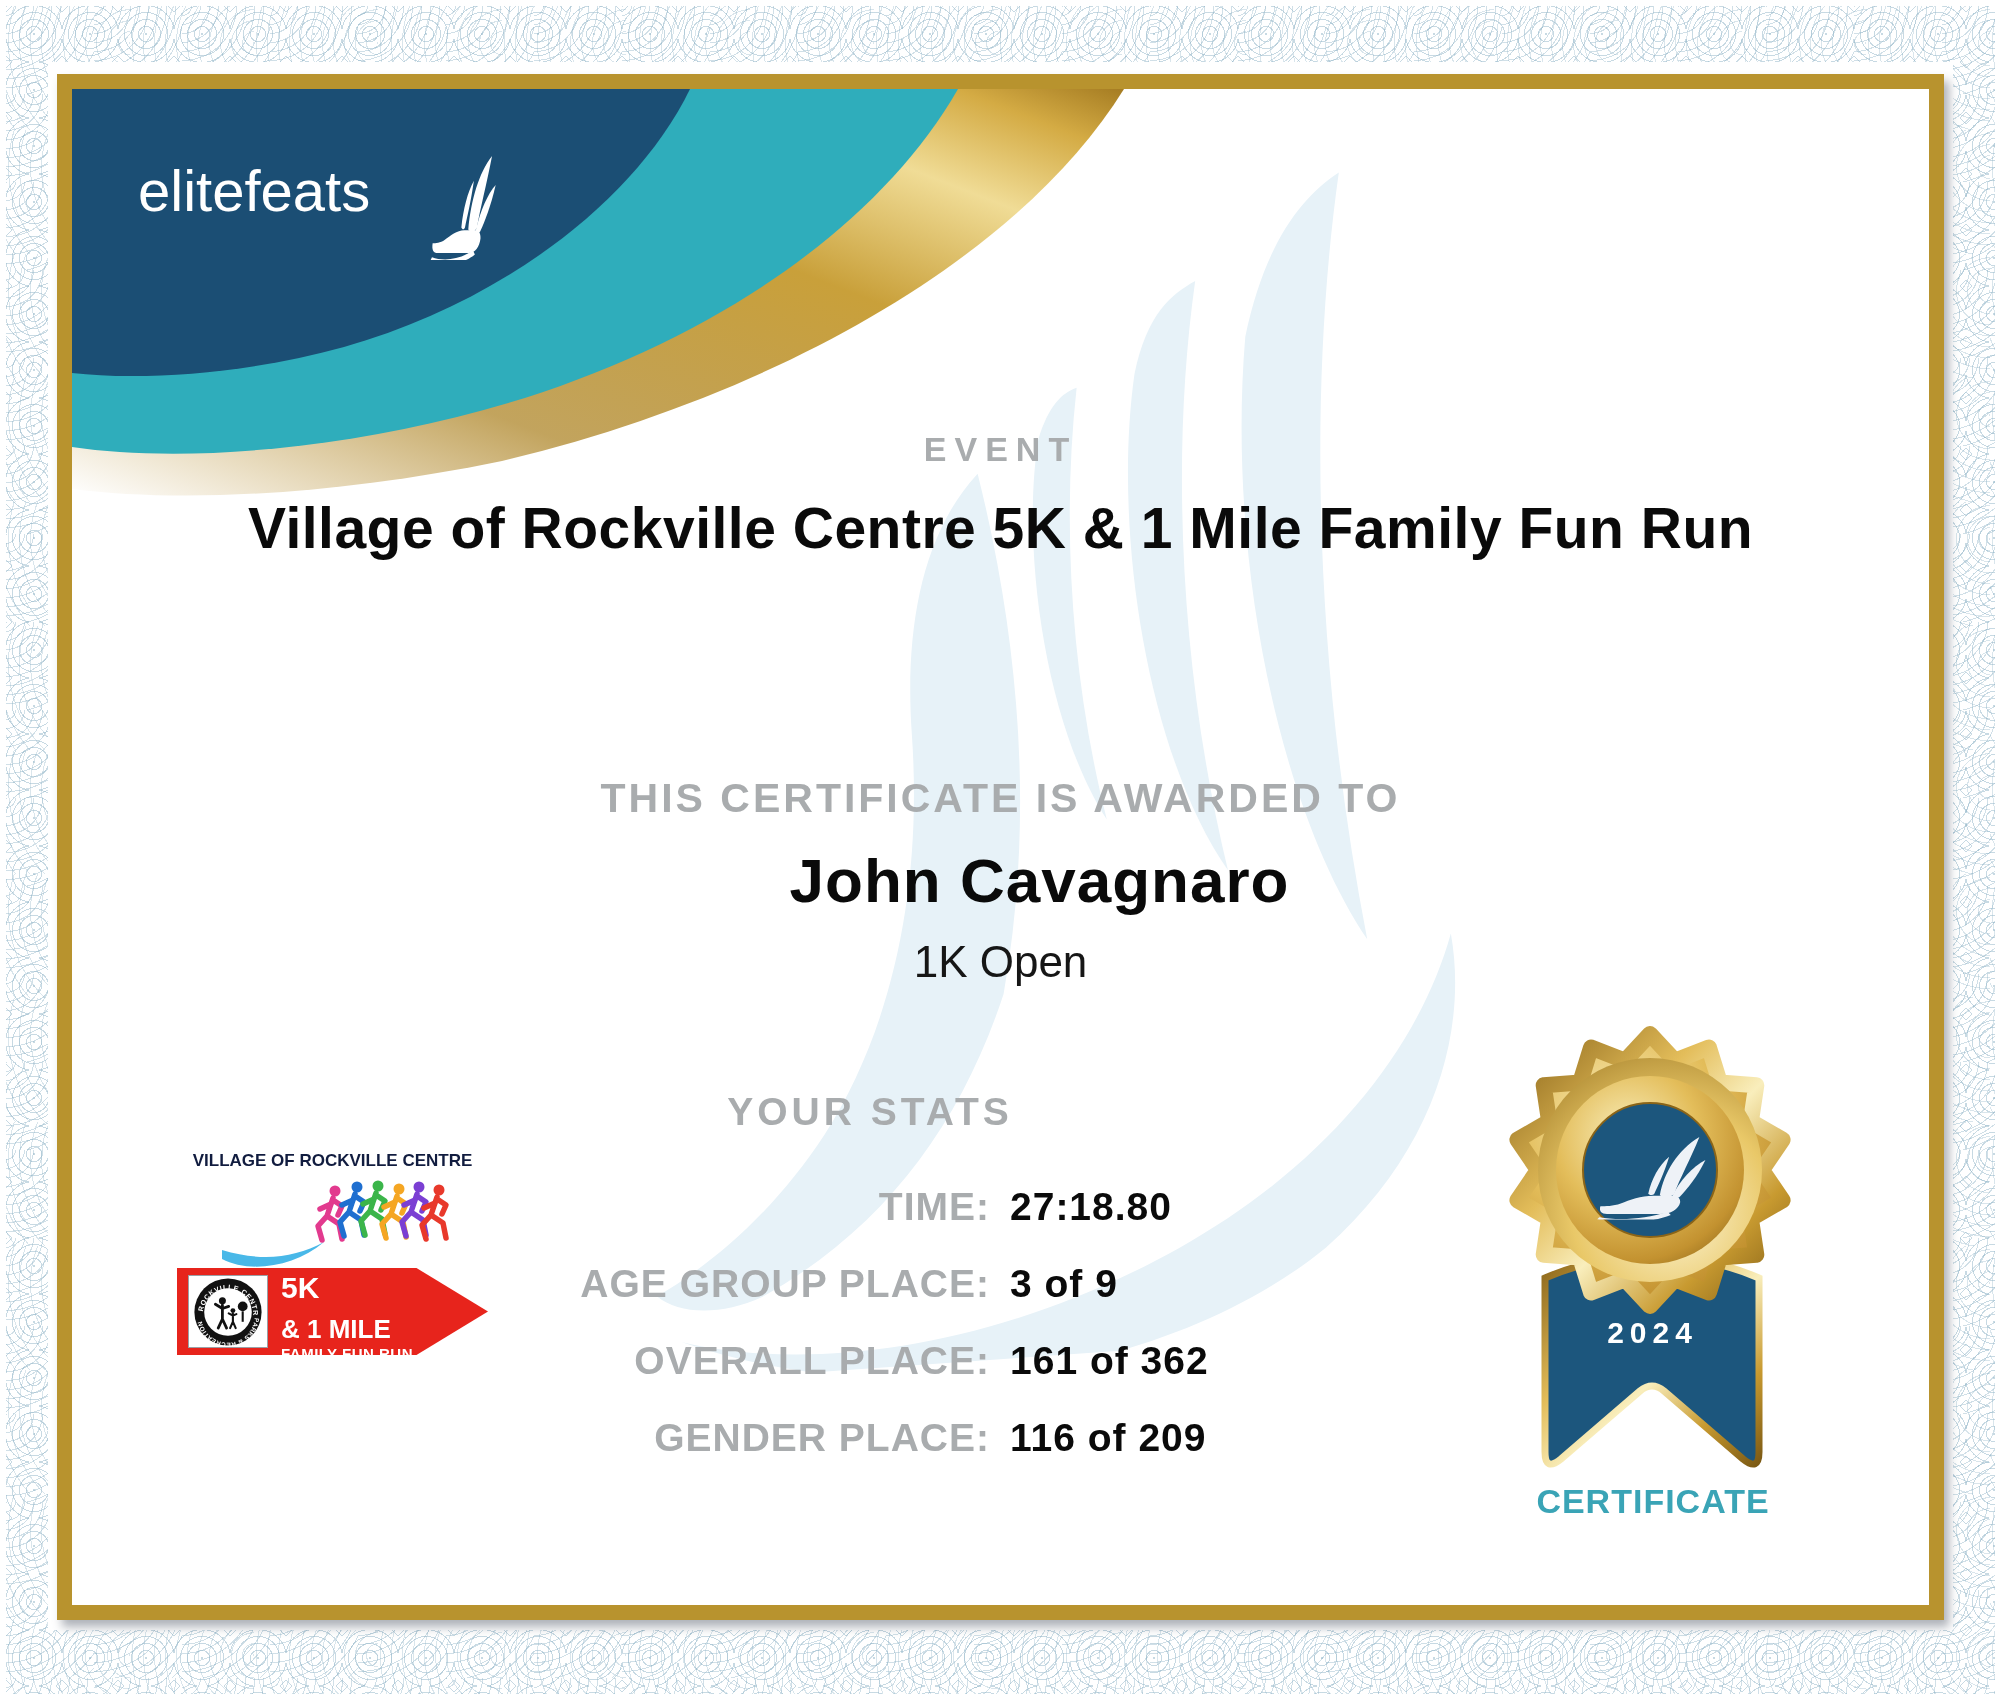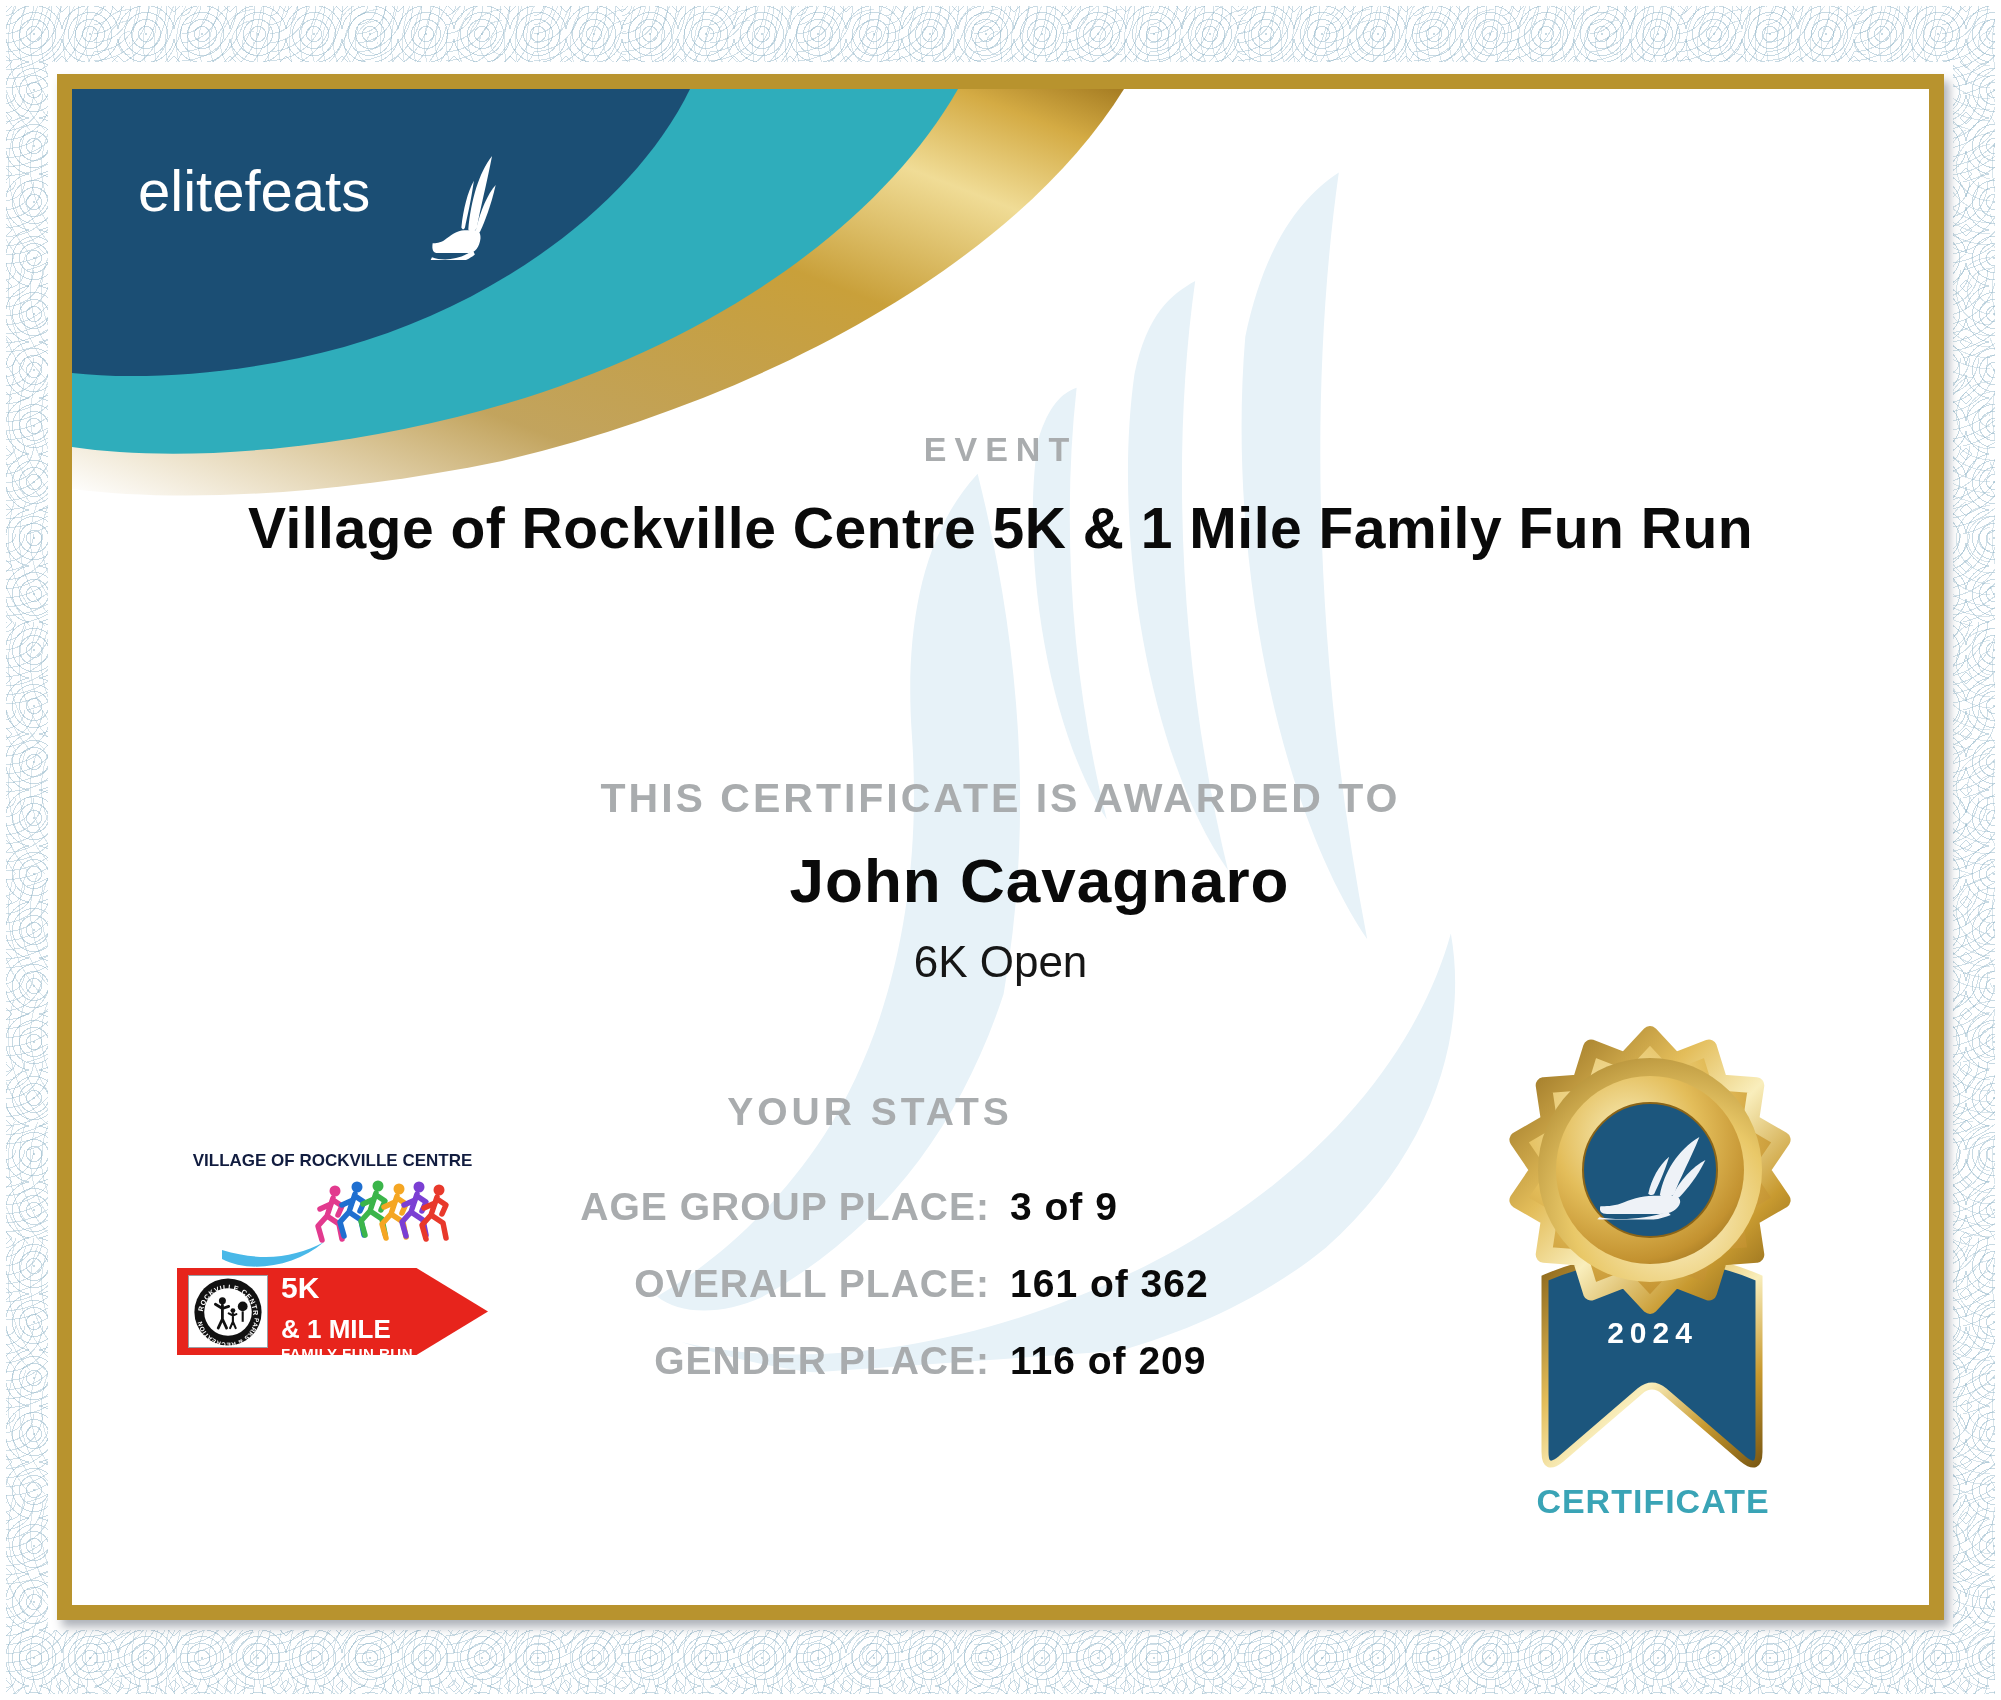--- a/index.html
+++ b/index.html
@@ -129,24 +129,28 @@
     <div class="brand-text">elitefeats</div>
     <svg class="brand-foot" viewBox="0 0 200 170" preserveAspectRatio="none">
         <use href="#wingfoot"></use>
       </svg>
   </div>
 
   <div class="ctext event-label">EVENT</div>
   <div class="ctext event-title">Village of Rockville Centre 5K &amp; 1 Mile Family Fun Run</div>
   <div class="ctext awarded-label">THIS CERTIFICATE IS AWARDED TO</div>
   <div class="ctext recipient">John Cavagnaro</div>
-  <div class="ctext division">6K Open</div>
+  <div class="ctext division">1K Open</div>
   <div class="stats-heading">YOUR STATS</div>
 
   <div class="stats">
+    <div class="stat-row">
+      <span class="stat-label">TIME:</span>
+      <span class="stat-value">27:18.80</span>
+    </div>
     <div class="stat-row">
       <span class="stat-label">AGE GROUP PLACE:</span>
       <span class="stat-value">3 of 9</span>
     </div>
     <div class="stat-row">
       <span class="stat-label">OVERALL PLACE:</span>
       <span class="stat-value">161 of 362</span>
     </div>
     <div class="stat-row">
       <span class="stat-label">GENDER PLACE:</span>

